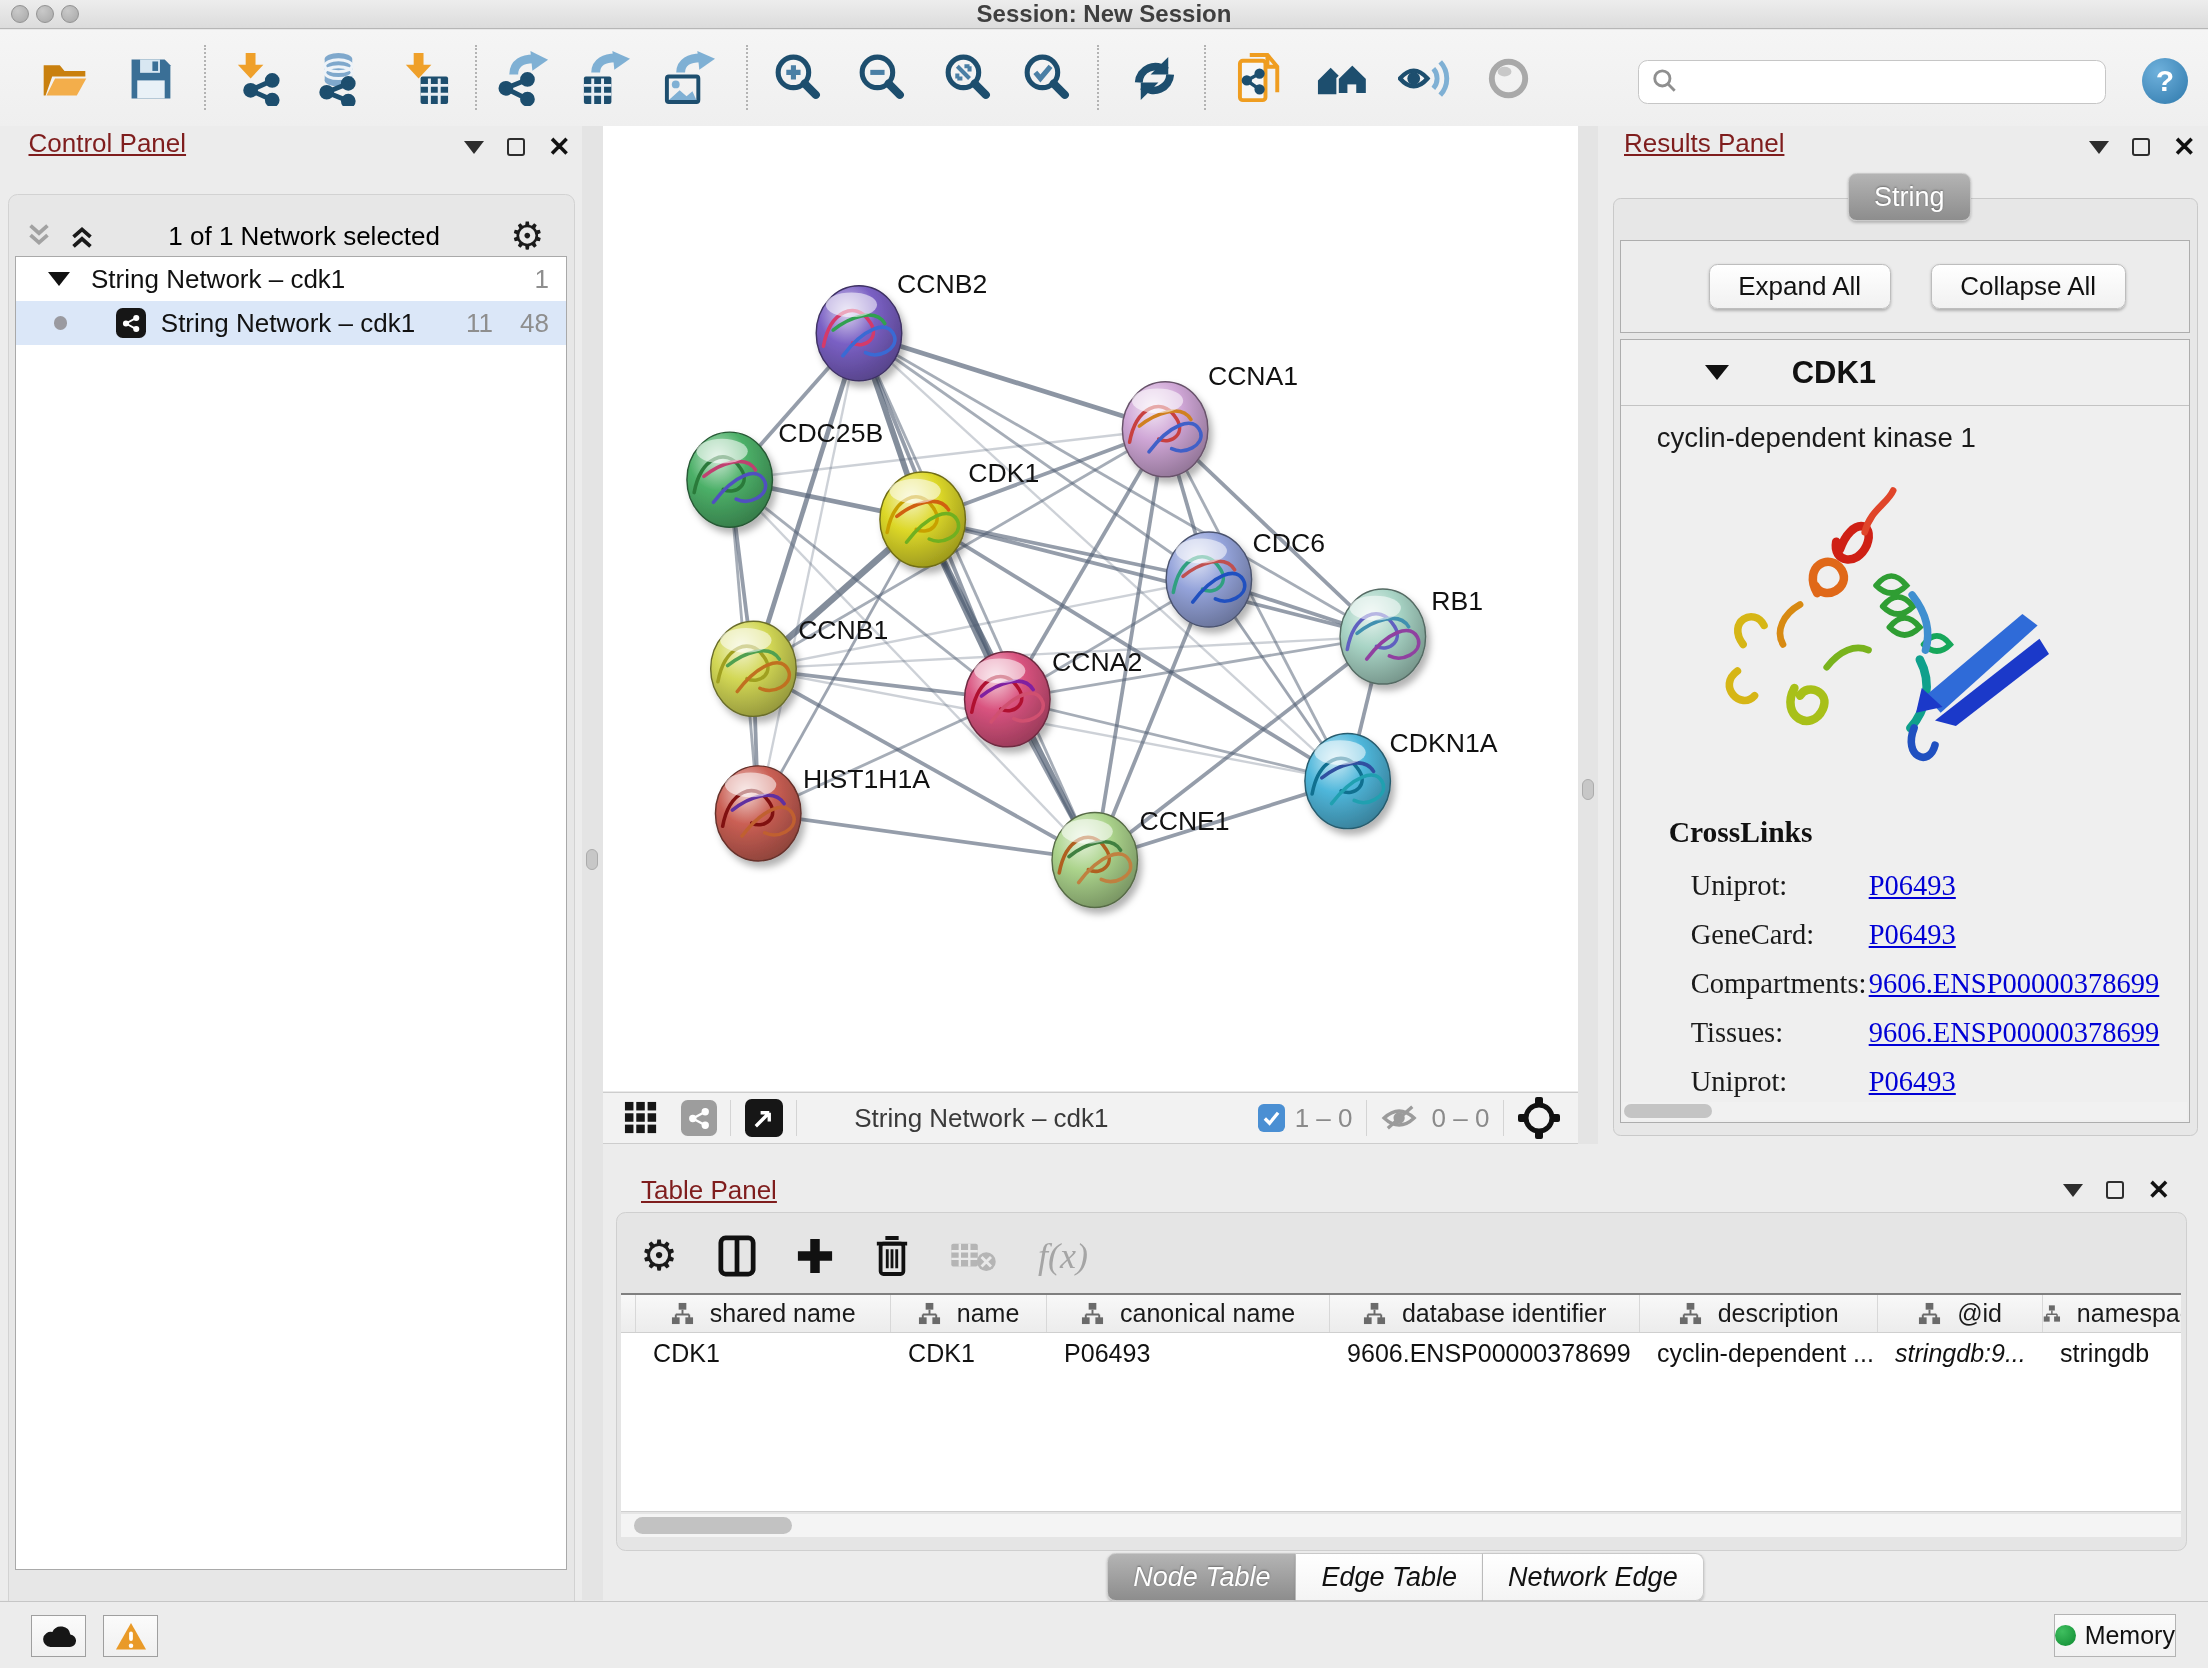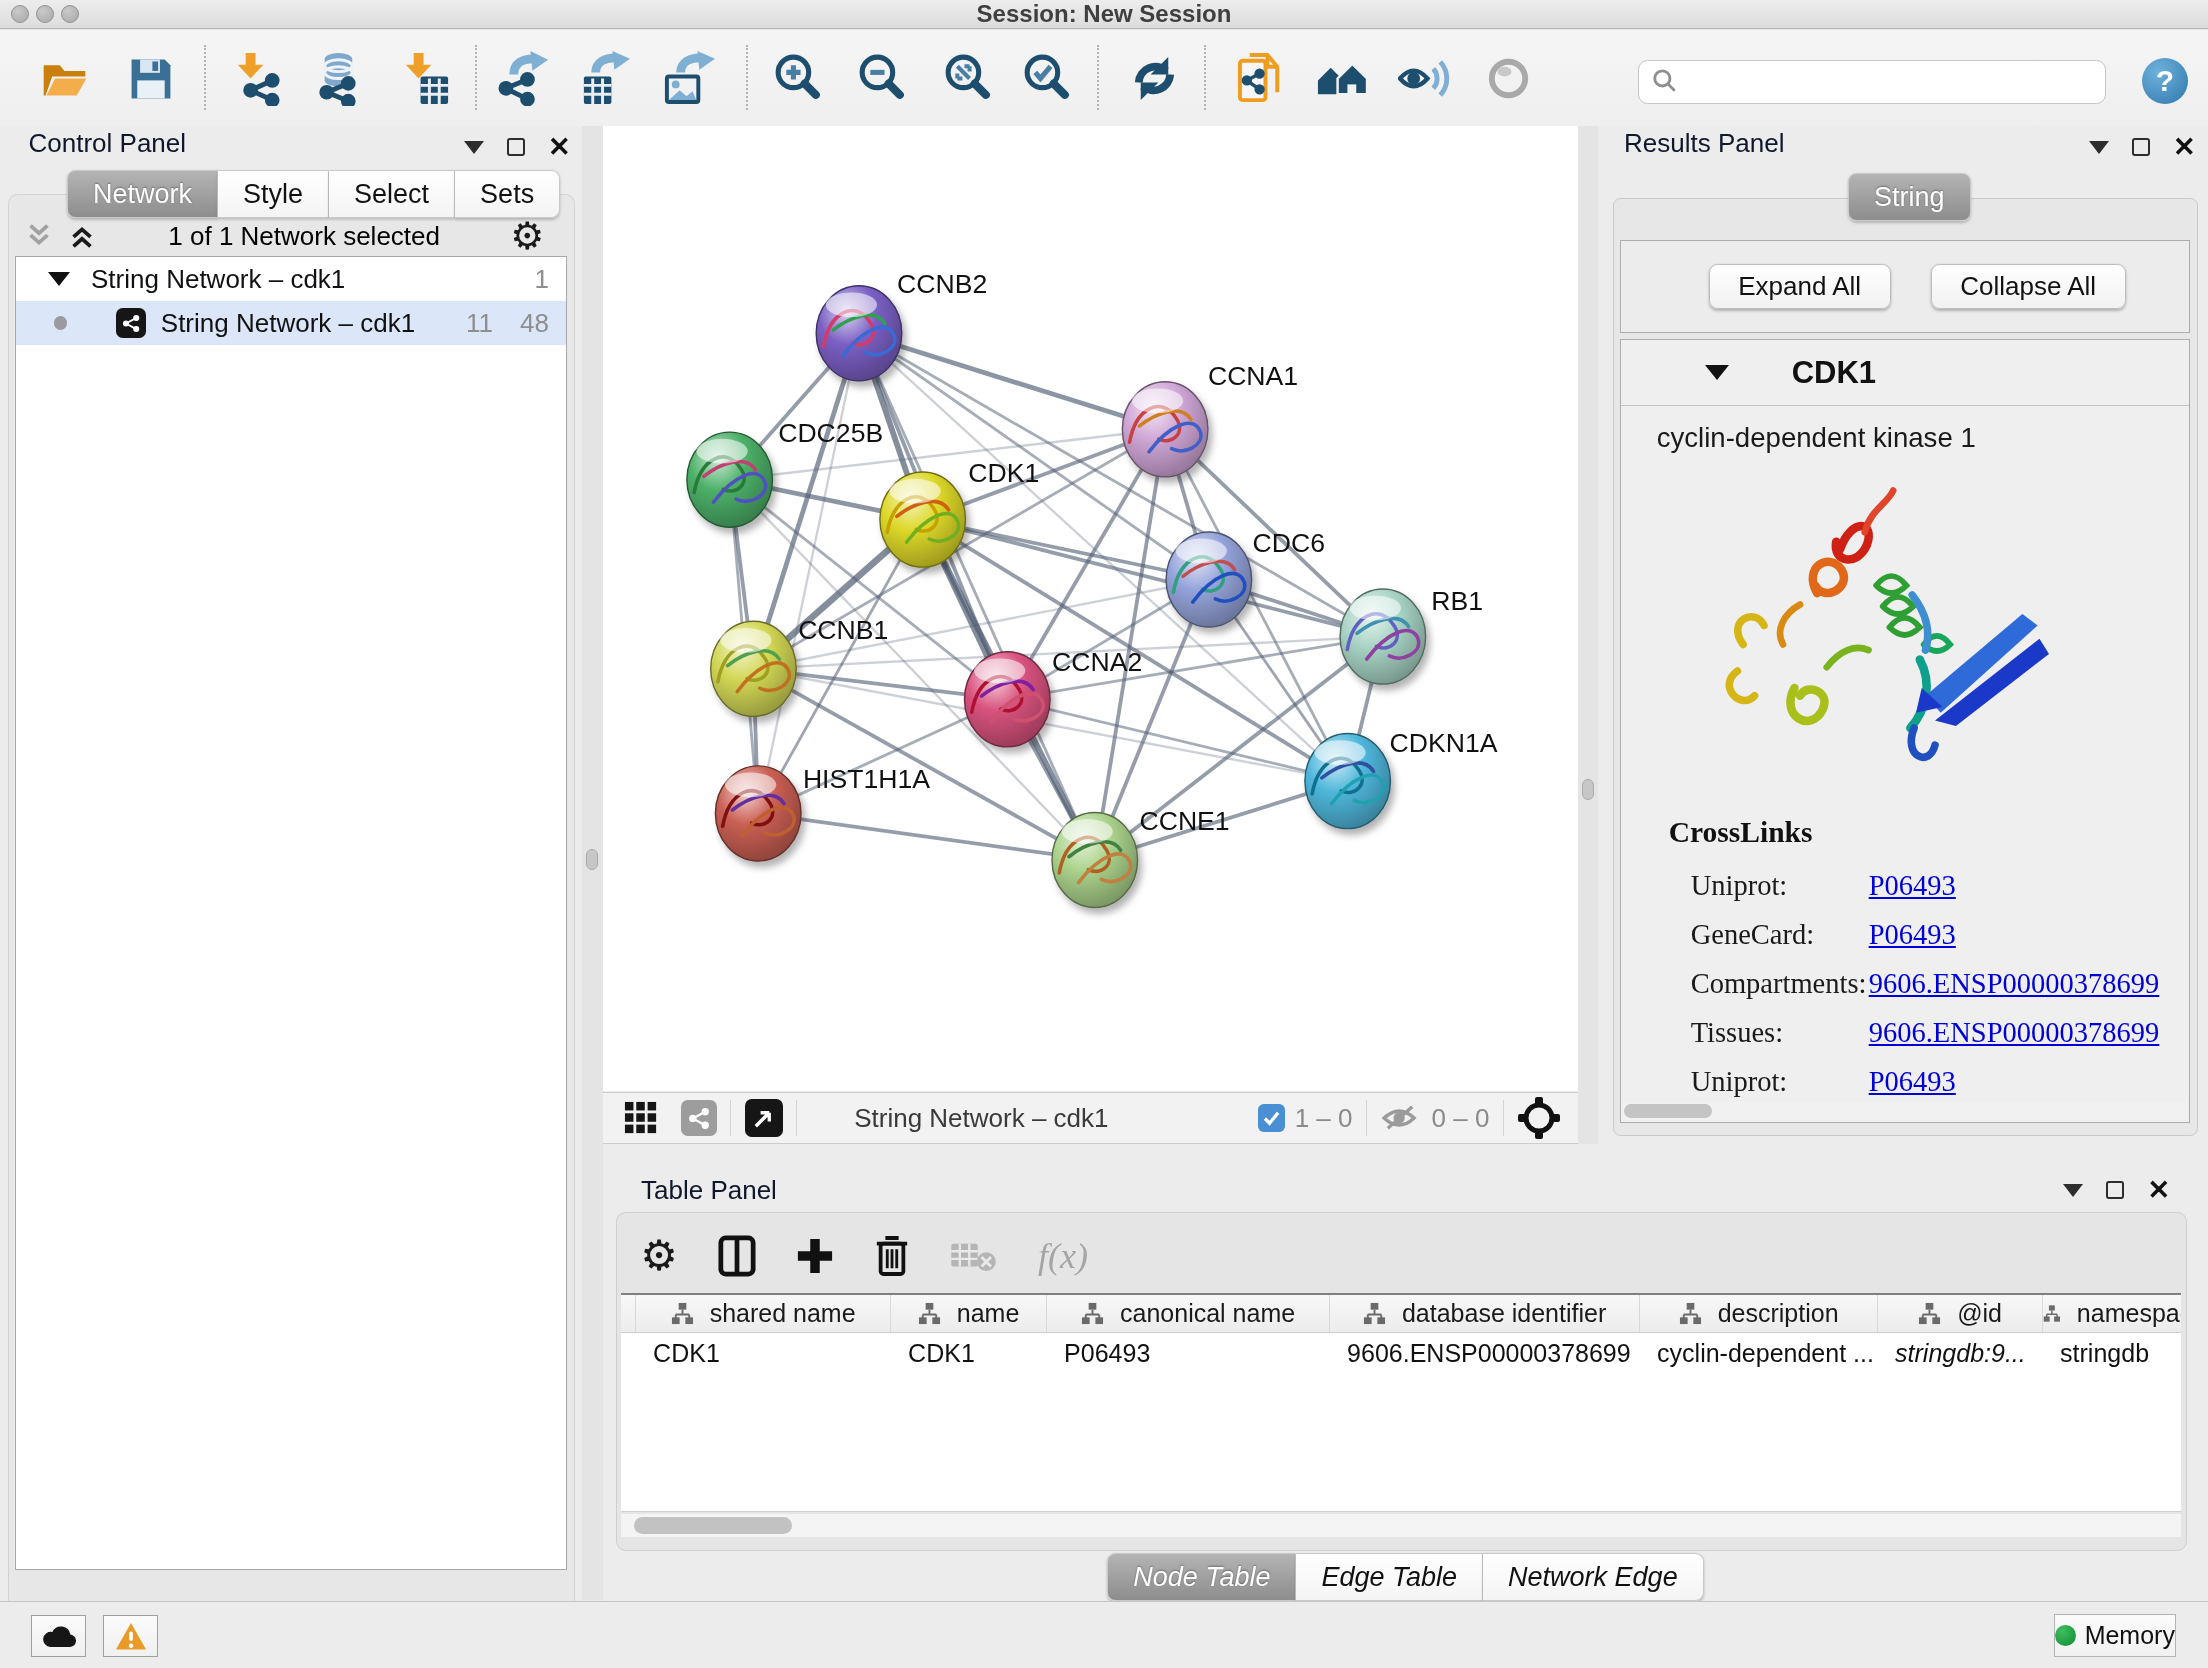--- a/index.html
+++ b/index.html
@@ -27,21 +27,21 @@
     align-items:center; justify-content:center; cursor:default; }
   .tb-sep { position:absolute; top:15px; height:65px; width:0;
     border-left:2.9px dotted #b3b3b3; }
   .searchbox { position:absolute; left:1638px; top:30px; width:468px; height:44px;
     background:#fff; border:1.9px solid #c6c6c6; border-radius:9.5px; display:flex; align-items:center; padding-left:11.4px; }
   .help-btn { position:absolute; left:2142px; top:28.5px; width:46px; height:46px; border-radius:50%;
     background:radial-gradient(circle at 35% 30%, #6fb1dc, #2e78ab); color:#fff; font-size:30px; font-weight:bold;
     display:flex; align-items:center; justify-content:center; }
 
   
-  .panel-title { font-size:26px; color:#0f172a; }
+  .panel-title { font-size:26px; color:#7f1d1d;text-decoration:underline; }
   .ph-icons { display:flex; align-items:center; gap:23px; }
   .tri-down { width:0; height:0; border-left:10.5px solid transparent; border-right:10.5px solid transparent; border-top:13.3px solid #2d2d2d; }
   .sq-ico { width:18px; height:18px; border:2.9px solid #2d2d2d; border-radius:2.9px; }
   .x-ico { font-size:27px; font-weight:bold; color:#111; line-height:1; }
 
   .seg { display:flex; }
   .seg .tab { height:48px; line-height:46px; padding:0 25px; background:linear-gradient(#ffffff,#f4f4f4);
     border:1px solid #c9c9c9; border-left-width:0; font-size:27px; color:#111;
     box-shadow:0 1.9px 2.9px rgba(0,0,0,.22); }
   .seg .tab:first-child { border-left-width:1px; border-radius:8.6px 0 0 8.6px; }
@@ -313,26 +313,20 @@
 </div>
 
 <div class="control-panel">
   <div class="abs" style="left:28.5px;top:1.9px"><span class="panel-title">Control Panel</span></div>
   <div class="ph-icons abs" style="left:464px;top:7.6px">
     <span class="tri-down"></span>
     <span class="sq-ico"></span>
     <span class="x-ico">✕</span>
   </div>
   <div class="cp-box"></div>
-  <div class="seg cp-tabs" id="cp-tabs">
-      <span class="tab sel">Network</span>
-      <span class="tab">Style</span>
-      <span class="tab">Select</span>
-      <span class="tab">Sets</span>
-    </div>
   <div class="cp-toolbar">
     <svg width="32" height="32" viewBox="0 0 34 34" style="margin-left:13.3px">
         <path d="M8 6l9 8 9-8M8 16l9 8 9-8" stroke="#a2a2a2" stroke-width="4" fill="none"></path>
       </svg>
     <svg width="32" height="32" viewBox="0 0 34 34" style="margin-left:11.4px">
         <path d="M8 28l9-8 9 8M8 18l9-8 9 8" stroke="#1a1a1a" stroke-width="4" fill="none"></path>
       </svg>
     <span class="cp-status">1 of 1 Network selected</span>
     <span style="font-size:38px;color:#1a1a1a;margin-right:13.3px;line-height:1">⚙</span>
   </div>

